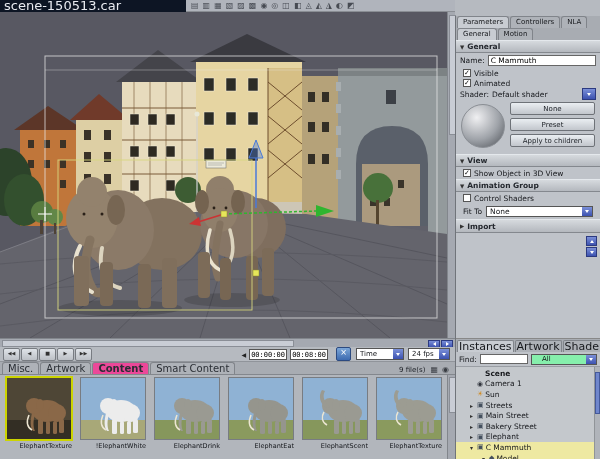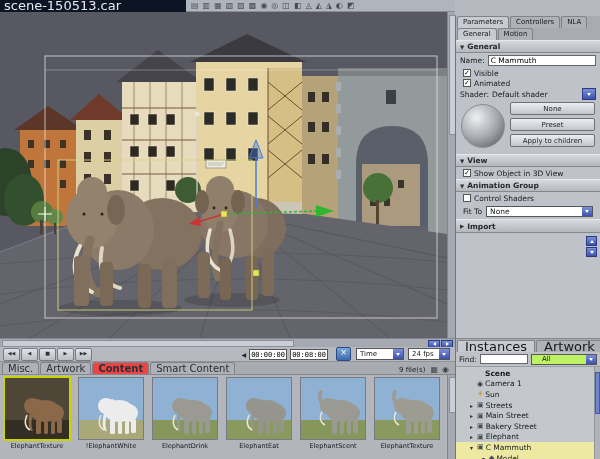--- a/index.html
+++ b/index.html
@@ -26,37 +26,37 @@
   .xbtn{width:13px;height:12px;background:linear-gradient(#7ba6d8,#3c6ab0);border:1px solid #2c4a80;color:#fff;font-size:8px;line-height:10px;text-align:center;border-radius:2px;margin:0 5px;}
   .dd{height:12px;background:#fff;border:1px solid #555;display:flex;align-items:center;font-size:7px;padding-left:3px;box-sizing:border-box;}
   .dd .txt{white-space:nowrap;overflow:hidden;}
   .ddbtn{width:10px;align-self:stretch;background:linear-gradient(#7b90d8,#3c52b0);margin-left:auto;display:flex;align-items:center;justify-content:center;flex:none;}
   .ddbtn::after{content:"";border-left:2.5px solid transparent;border-right:2.5px solid transparent;border-top:3.5px solid #fff;}
   .dd.time{width:48px;margin-right:4px;}
   .dd.fps{width:42px;margin-right:2px;}
   
   .btabs{position:absolute;left:0;top:362px;width:455px;height:13px;background:#a8acb2;border-bottom:1px solid #83878d;display:flex;align-items:flex-end;padding:0 2px;box-sizing:border-box;}
   .btab{height:11px;line-height:11px;padding:0 5px;font-size:10px;background:#aeb2b8;border:1px solid #80848a;border-bottom:none;border-radius:3px 3px 0 0;margin-right:1px;color:#2a2e34;white-space:nowrap;}
-  .btab.active{background:#ef4444;font-weight:bold;}
+  .btab.active{background:#ec4899;font-weight:bold;}
   .fcount{margin-left:auto;font-size:7px;color:#1a1e24;padding-right:5px;margin-top:12px;}
   .bicon{font-size:8px;color:#3a3e44;margin-right:4px;}
   .thumbs{position:absolute;left:0;top:375px;width:447px;height:84px;background:#b2b6bc;display:flex;gap:4px;padding:2px 0 0 2px;box-sizing:border-box;}
-  .thumb{width:70px;display:flex;flex-direction:column;align-items:center;flex:none;}
+  .thumb{width:70px;display:flex;flex-direction:column;align-items:flex-end;flex:none;}
   .timg{width:66px;height:63px;border:1px solid #787c82;box-sizing:border-box;overflow:hidden;background:#888;}
   .thumb.selected .timg{outline:2px solid #ccd400;outline-offset:-1px;}
   .tlabel{font-size:6.5px;margin-top:2px;color:#14161a;white-space:nowrap;overflow:hidden;max-width:70px;}
   .bscroll{position:absolute;left:447px;top:375px;width:8px;height:84px;background:#a5a9b1;border-left:1px solid #82868c;box-sizing:border-box;}
   .bthumb{position:absolute;left:1px;top:2px;width:5px;height:34px;background:#c9cdd5;border:1px solid #8a8e96;}
   
   .right{position:absolute;left:455px;top:16px;width:145px;height:459px;background:#bfc3c9;border-left:1px solid #70747a;box-sizing:border-box;display:flex;flex-direction:column;}
   .rtabs,.rsubtabs,.itabs{display:flex;align-items:flex-end;background:#a8acb2;padding:0 1px;flex:none;}
   .rtabs{height:12px;}.rsubtabs{height:12px;}.itabs{height:13px;border-top:1px solid #888;}
   .rtab{height:11px;line-height:11px;font-size:7px;padding:0 5px;background:#aeb2b8;border:1px solid #80848a;border-bottom:none;border-radius:3px 3px 0 0;margin-right:1px;white-space:nowrap;}
   .rtab.active{background:#c8ccd2;}
-  .itab{height:11px;line-height:11px;font-size:13px;padding:0 7px;background:#aeb2b8;border:1px solid #80848a;border-bottom:none;border-radius:2px 2px 0 0;margin-right:1px;white-space:nowrap;}
+  .itab{height:11px;line-height:11px;font-size:11px;padding:0 1px;background:#aeb2b8;border:1px solid #80848a;border-bottom:none;border-radius:2px 2px 0 0;margin-right:1px;white-space:nowrap;}
   .itab.active{background:#c8ccd2;}
   .sechdr{height:11px;display:flex;align-items:center;gap:3px;padding:0 4px;background:linear-gradient(#d6dade,#b4b8be);border-top:1px solid #e4e8ec;border-bottom:1px solid #84888e;font-size:7.5px;font-weight:bold;color:#24282e;flex:none;}
   .tri{font-size:5.5px;color:#333;}
   .namerow{height:15px;display:flex;align-items:center;gap:3px;padding:0 4px;flex:none;}
   .lbl{font-size:7.5px;white-space:nowrap;}
   .txtin{flex:1;height:11px;border:1px solid #666;background:#fff;font-size:7.5px;font-family:inherit;padding:0 2px;box-sizing:border-box;min-width:0;}
   .cbrow{height:10px;display:flex;align-items:center;gap:3px;padding:0 7px;flex:none;}
   .cbrow.tall{height:12px;}
   .cb{width:8px;height:8px;background:#fff;border:1px solid #555;font-size:7px;line-height:7px;text-align:center;color:#111;box-sizing:border-box;flex:none;}
   .shaderrow{height:12px;display:flex;align-items:center;gap:3px;padding:0 4px;flex:none;}
@@ -69,21 +69,21 @@
   .fitrow{height:15px;display:flex;align-items:center;gap:4px;padding:0 7px;flex:none;}
   .fitdd{flex:1;height:11px;background:#fff;border:1px solid #555;display:flex;align-items:flex-end;font-size:7.5px;padding-left:3px;box-sizing:border-box;}
   .sechdr.import{height:12px;}
   .rempty{flex:1;position:relative;background:#bfc3c9;}
   .minibtns{position:absolute;right:3px;top:3px;display:flex;flex-direction:column;gap:1px;}
   .minibtn{width:9px;height:8px;background:linear-gradient(#7b90d8,#3c52b0);border:1px solid #2c3a80;display:flex;align-items:center;justify-content:center;}
   .minibtn.up::after{content:"";border-left:2.5px solid transparent;border-right:2.5px solid transparent;border-bottom:3.5px solid #fff;}
   .minibtn.dn::after{content:"";border-left:2.5px solid transparent;border-right:2.5px solid transparent;border-top:3.5px solid #fff;}
   .findrow{height:14px;display:flex;align-items:center;gap:3px;padding:0 3px;background:#bfc3c9;border-bottom:1px solid #9a9ea4;flex:none;}
   .findin{width:48px;height:10px;border:1px solid #666;background:#fff;font-size:7px;font-family:inherit;padding:0 2px;box-sizing:border-box;}
-  .alldd{flex:1;height:11px;background:#bef264;border:1px solid #555;display:flex;align-items:center;font-size:7px;padding-left:10px;box-sizing:border-box;}
+  .alldd{flex:1;height:11px;background:#86efac;border:1px solid #555;display:flex;align-items:center;font-size:7px;padding-left:10px;box-sizing:border-box;}
   .tree{height:108px;flex:none;background:#c4c8cc;position:relative;overflow:hidden;padding-top:1px;box-sizing:border-box;}
   .trow{height:10.6px;display:flex;align-items:center;gap:2px;padding-left:20px;font-size:7.5px;white-space:nowrap;}
   .trow.hdr{font-weight:bold;}
   .trow.hl{background:#eee9a2;}
   .trow.lv1{padding-left:12px;}.trow.lv2{padding-left:24px;}.trow.lv3{padding-left:36px;}
   .texp{width:7px;font-size:6px;color:#333;text-align:center;flex:none;}
   .tico{font-size:7px;color:#44505e;flex:none;}
   .tico.sun{color:#d08a20;}
   .tico.cam{color:#30343c;}
   .treescroll{position:absolute;right:0;top:0;width:6px;height:100%;background:#b0b4ba;border-left:1px solid #909498;box-sizing:border-box;}

